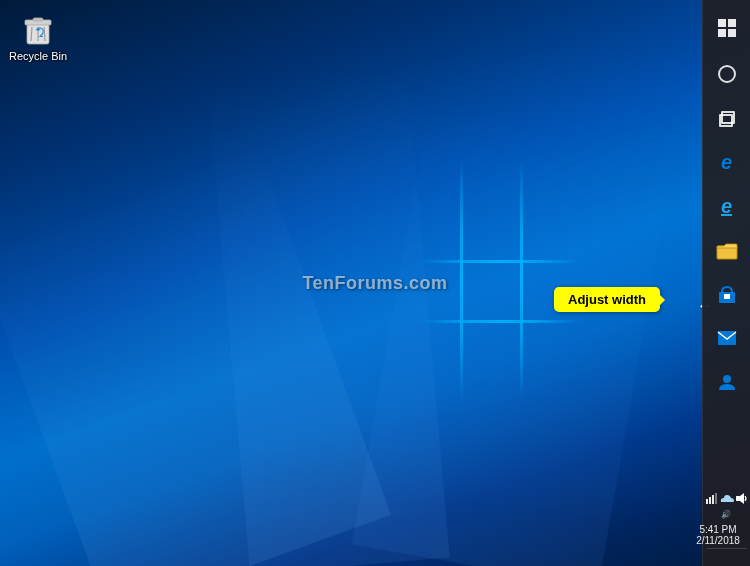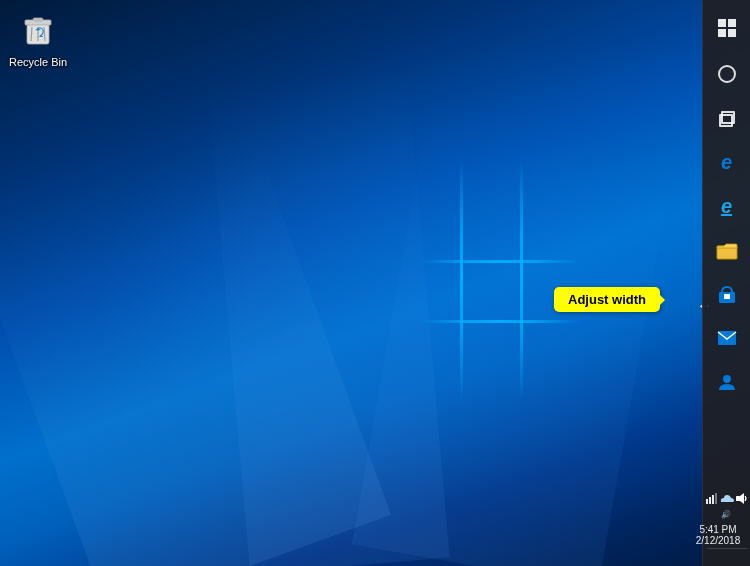--- a/index.html
+++ b/index.html
@@ -99,21 +99,21 @@
 
     
     #recycle-bin {
       position: absolute;
       top: 8px;
       left: 8px;
       width: 60px;
       display: flex;
       flex-direction: column;
       align-items: center;
-      gap: 8px;
+      gap: 2px;
       cursor: pointer;
     }
 
     .rb-icon {
       width: 40px;
       height: 40px;
       position: relative;
     }
 
     .rb-icon svg {
@@ -328,20 +328,21 @@
     <div id="ray3" class="ray"></div>
   </div>
 
   <div id="win-logo">
     <div class="win-line-v" id="vline1"></div>
     <div class="win-line-v" id="vline2"></div>
     <div class="win-line-h" id="hline1"></div>
     <div class="win-line-h" id="hline2"></div>
   </div>
 
+  <div id="watermark">TenForums.com</div>
 
   <div id="recycle-bin">
     <div class="rb-icon">
       <svg viewBox="0 0 40 40" xmlns="http://www.w3.org/2000/svg">
 
         <rect x="9" y="16" width="22" height="20" rx="2" ry="2" fill="#e0e0e0" stroke="#aaa" stroke-width="0.8"></rect>
 
         <rect x="7" y="12" width="26" height="5" rx="1" ry="1" fill="#d0d0d0" stroke="#aaa" stroke-width="0.8"></rect>
 
         <rect x="15" y="10" width="10" height="3" rx="1.5" ry="1.5" fill="#c0c0c0" stroke="#aaa" stroke-width="0.8"></rect>
@@ -455,21 +456,21 @@
           </svg>
         </div>
       </div>
 
       <div class="tray-row">
         <div class="tray-icon-small" style="font-size:8px; color:rgba(255,255,255,0.7);">🔊</div>
       </div>
 
       <div id="clock-area">
         <span id="clock-time" class="clock-time">5:41 PM</span>
-        <span id="clock-date" class="clock-date">2/12/2018</span>
+        <span id="clock-date" class="clock-date">2/11/2018</span>
       </div>
 
       <div id="show-desktop-btn"></div>
     </div>
 
   </div>
 
 </div>
 
 </body></html>

